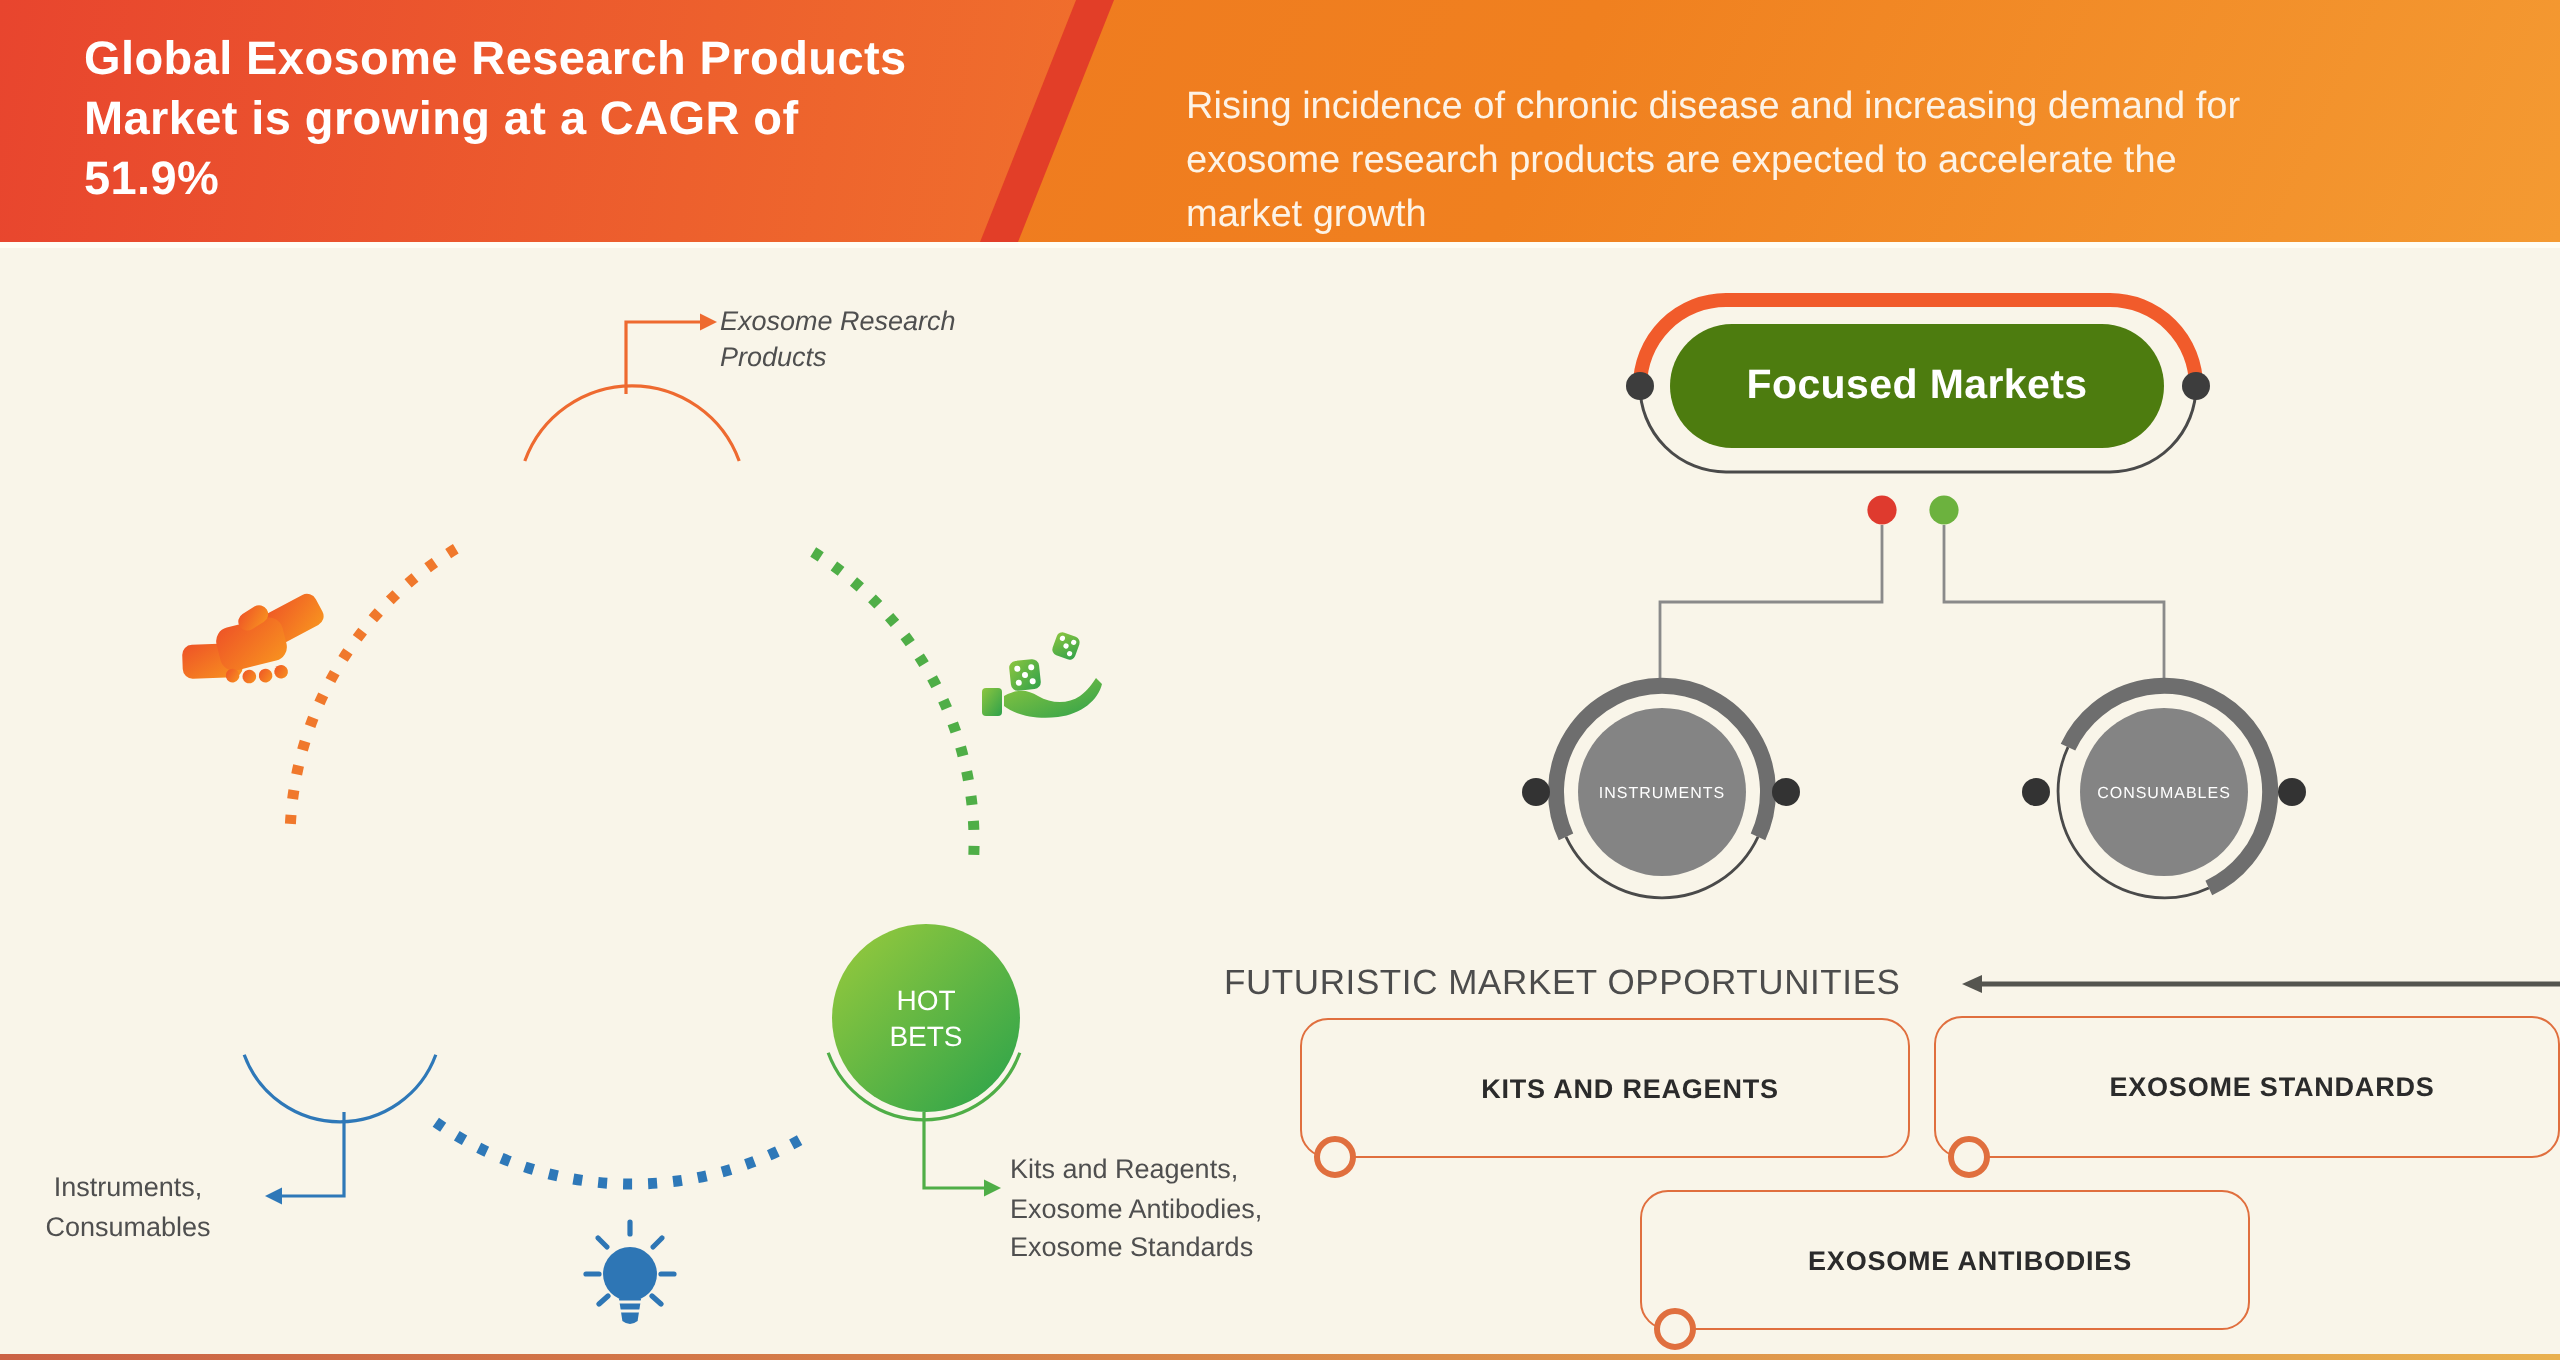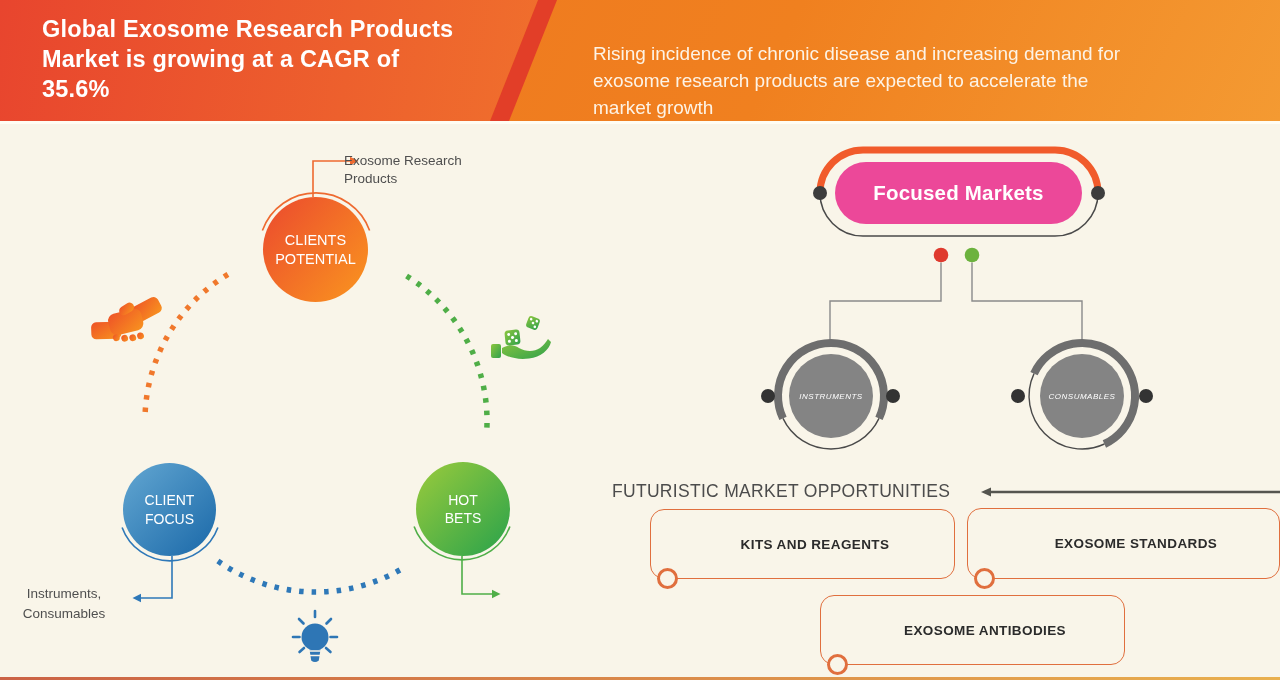--- a/index.html
+++ b/index.html
@@ -29,30 +29,30 @@
   .node{position:absolute;border-radius:50%;display:flex;align-items:center;justify-content:center;
         text-align:center;color:#fff;white-space:pre-line;line-height:1.3;}
   .node-cp{left:263px;top:197px;width:105px;height:105px;font-size:14.5px;
         background:linear-gradient(130deg,#ec4f2d 8%,#f99020 92%);}
   .node-cf{left:123px;top:463px;width:93px;height:93px;font-size:14px;
         background:linear-gradient(135deg,#63a7d2,#1a68a8);}
   .node-hb{left:416px;top:462px;width:94px;height:94px;font-size:14px;
         background:linear-gradient(135deg,#9bcb3c,#28a24b);}
 
   .callout{position:absolute;font-size:13.5px;line-height:19.5px;color:#4f4f4f;white-space:pre-line;}
-  .co-cp{left:344px;top:152px;line-height:17.5px;}
+  .co-cp{left:360px;top:152px;line-height:17.5px;font-style:italic;}
   .co-cf{left:8px;top:584px;width:112px;text-align:center;}
   .co-hb{left:505px;top:575px;}
 
   
   .pill{position:absolute;left:835px;top:162px;width:247px;height:62px;border-radius:31px;
-        background:#ec4899;display:flex;align-items:center;justify-content:center;}
+        background:#4d7c0f;display:flex;align-items:center;justify-content:center;}
   .pill span{color:#fff;font-size:20.5px;font-weight:bold;letter-spacing:.2px;}
   .mkt{position:absolute;width:84px;height:84px;border-radius:50%;background:#848484;
-        display:flex;align-items:center;justify-content:center;font-style:italic;}
+        display:flex;align-items:center;justify-content:center;}
   .mkt span{color:#ffffff;font-size:8px;letter-spacing:.5px;}
   .mkt-ins{left:789px;top:354px;}
   .mkt-con{left:1040px;top:354px;}
 
   
   .opp-head{position:absolute;left:612px;top:481px;font-size:17.5px;color:#4c4c4c;
         letter-spacing:.3px;white-space:nowrap;}
   .opp-box{position:absolute;border:1.6px solid #e06f3e;border-radius:14px;
         display:flex;align-items:center;justify-content:center;}
   .opp-box .opp-label{font-weight:bold;font-size:13.5px;letter-spacing:.4px;color:#2b2b2b;padding-left:25px;}
@@ -68,21 +68,21 @@
 </head>
 <body>
 
 <div class="stage">
 
   <div class="hdr">
     <div class="hdr-left"></div>
     <div class="hdr-stripe"></div>
     <h1 class="hdr-title">Global Exosome Research Products
 Market is growing at a CAGR of
-35.6%</h1>
+51.9%</h1>
     <p class="hdr-sub">Rising incidence of chronic disease and increasing demand for
 exosome research products are expected to accelerate the
 market growth</p>
   </div>
   <div class="sep"></div>
 
   <svg class="deco" width="1280" height="680" viewBox="0 0 1280 680">
     <defs>
       <linearGradient id="gradOr" x1="0" y1="0" x2="1" y2="1">
         <stop offset="0" stop-color="#ee5227"></stop>
@@ -194,37 +194,32 @@
       <circle cx="1018" cy="396" r="7" fill="#333333"></circle>
       <circle cx="1146" cy="396" r="7" fill="#333333"></circle>
     </g>
 
     <g>
       <line x1="991" y1="492" x2="1280" y2="492" stroke="#55554f" stroke-width="2.4"></line>
       <polygon points="991,487.5 981,492 991,496.5" fill="#55554f"></polygon>
     </g>
   </svg>
 
-  <div class="node node-cp">
-    <span>CLIENTS
-POTENTIAL</span>
-  </div>
-  <div class="node node-cf">
-    <span>CLIENT
-FOCUS</span>
-  </div>
   <div class="node node-hb">
     <span>HOT
 BETS</span>
   </div>
 
   <div class="callout co-cp">Exosome Research
 Products</div>
   <div class="callout co-cf">Instruments,
 Consumables</div>
+  <div class="callout co-hb">Kits and Reagents,
+Exosome Antibodies,
+Exosome Standards</div>
 
   <div class="pill">
     <span>Focused Markets</span>
   </div>
   <div class="mkt mkt-ins">
     <span>INSTRUMENTS</span>
   </div>
   <div class="mkt mkt-con">
     <span>CONSUMABLES</span>
   </div>

